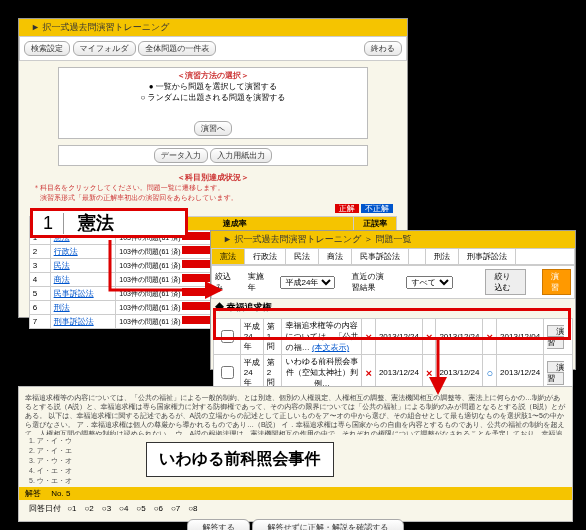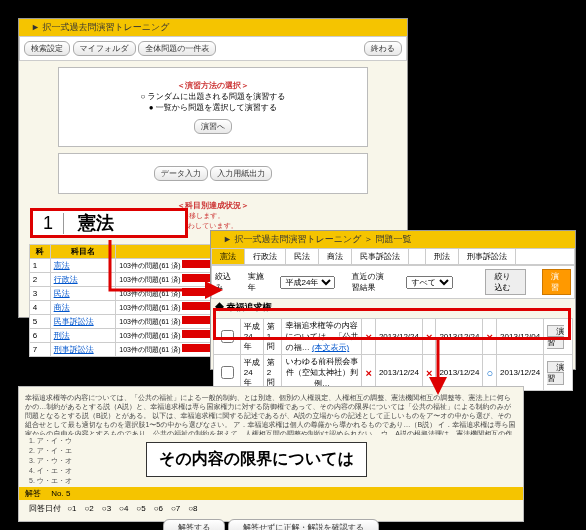--- a/index.html
+++ b/index.html
@@ -37,21 +37,21 @@
     border-radius: 6px;
     padding: 1px 6px;
     font-size: 8px;
     color: #333;
     display: inline-block;
   }
   .box {
     border: 1px solid #bbb;
     background: #fff;
     margin: 6px auto;
-    padding: 12px;
+    padding: 2px;
     width: 80%;
     text-align: center;
     font-size: 8px;
   }
   .box .label { color: #c33; font-weight: bold; }
   .red-bar { background: #d00; height: 8px; display:inline-block; }
   .blue-bar { background: #05c; height: 8px; display:inline-block; }
   .tbl { width: 95%; margin: 2px auto; border-collapse: collapse; font-size: 8px; }
   .tbl th, .tbl td { border: 1px solid #ccc; padding: 1px 3px; background:#fff; }
   .tbl th { background: #f5c400; }
@@ -88,23 +88,23 @@
     <div>
       <span class="btn">検索設定</span>
       <span class="btn">マイフォルダ</span>
       <span class="btn">全体問題の一件表</span>
     </div>
     <span class="btn">終わる</span>
   </div>
 
   <div class="box">
     <div class="label">＜演習方法の選択＞</div>
+    <div>● 一覧から問題を選択して演習する</div>
     <div>○ ランダムに出題される問題を演習する</div>
-    <div>● 一覧から問題を選択して演習する</div>
-    <span class="btn" style="margin-top:6px;">演習へ</span>
+    <span class="btn" style="margin-top:18px;">演習へ</span>
   </div>
 
   <div class="box">
     <span class="btn">データ入力</span>
     <span class="btn">入力用紙出力</span>
   </div>
 
   <div style="text-align:center;font-size:8px;color:#c33;font-weight:bold;">＜科目別達成状況＞</div>
   <div style="font-size:7px;color:#c33;padding:0 14px;white-space:pre-line;">＊科目名をクリックしてください。問題一覧に遷移します。
 　演習系形式「最新の正解率初出の演習回をあらわしています。</div>
@@ -217,21 +217,21 @@
           <td><span class="xmark">×</span></td>
           <td>2013/12/24</td>
           <td><span class="omark">○</span></td>
           <td>2013/12/24</td>
   <td><span class="gray-btn">演習</span></td>
         </tr>
       </tbody>
   </table>
 </div>
 
-<div class="bottom-win" style="left:18px; top:386px; width:506px; height:136px;">
+<div class="bottom-win" style="left:18px; top:386px; width:555px; height:136px;">
   <div class="qtext" style="height:48px;overflow:hidden;">幸福追求権等の内容については、「公共の福祉」による一般的制約、とは別途、個別の人権規定、人権相互の調整、憲法機関相互の調整等、憲法上に何らかの…制約があるとする説（A説）と、幸福追求権は専ら国家権力に対する防御権であって、その内容の限界については「公共の福祉」による制約のみが問題となるとする説（B説）とがある。
 以下は、幸福追求権に関する記述であるが、A説の立場からの記述として正しいものをア〜オの中から選び、その組合せとして最も適切なものを選択肢1〜5の中から選びなさい。
 
 ア．幸福追求権は個人の尊厳から導かれるものであり…（B説）
 イ．幸福追求権は専ら国家からの自由を内容とするものであり、公共の福祉の制約を超えて、人権相互間の調整や制約は認められない…
 ウ．A説の根拠法理は、憲法機関相互の作用の中で、それぞれの権限について調整がなされることを予定しており、幸福追求権もまた人権であるがゆえにその枠内で理解されるべきである…
 エ．幸福追求権は包括的権利であって、個別の人権規定に対して一般法の地位にあり…
 オ．（略）</div>
   <div style="padding:1px 10px;font-size:7px;color:#555;" id="choices">
       <div>1. ア・イ・ウ</div>
@@ -272,13 +272,13 @@
 
 <svg style="position:absolute;left:428px;top:340px;width:20px;height:60px;pointer-events:none;">
   <defs>
       <marker id="ah2" markerWidth="6" markerHeight="6" refX="5" refY="3" orient="auto">
         <path d="M0,0 L6,3 L0,6 Z" fill="#d00"></path>
       </marker>
     </defs>
   <path d="M10,0 L10,52" stroke="#d00" stroke-width="3" fill="none" marker-end="url(#ah2)"></path>
 </svg>
 
-<div class="callout" style="left:146px; top:442px;">その内容の限界については</div>
+<div class="callout" style="left:146px; top:442px;">いわゆる前科照会事件</div>
 
 </body></html>

